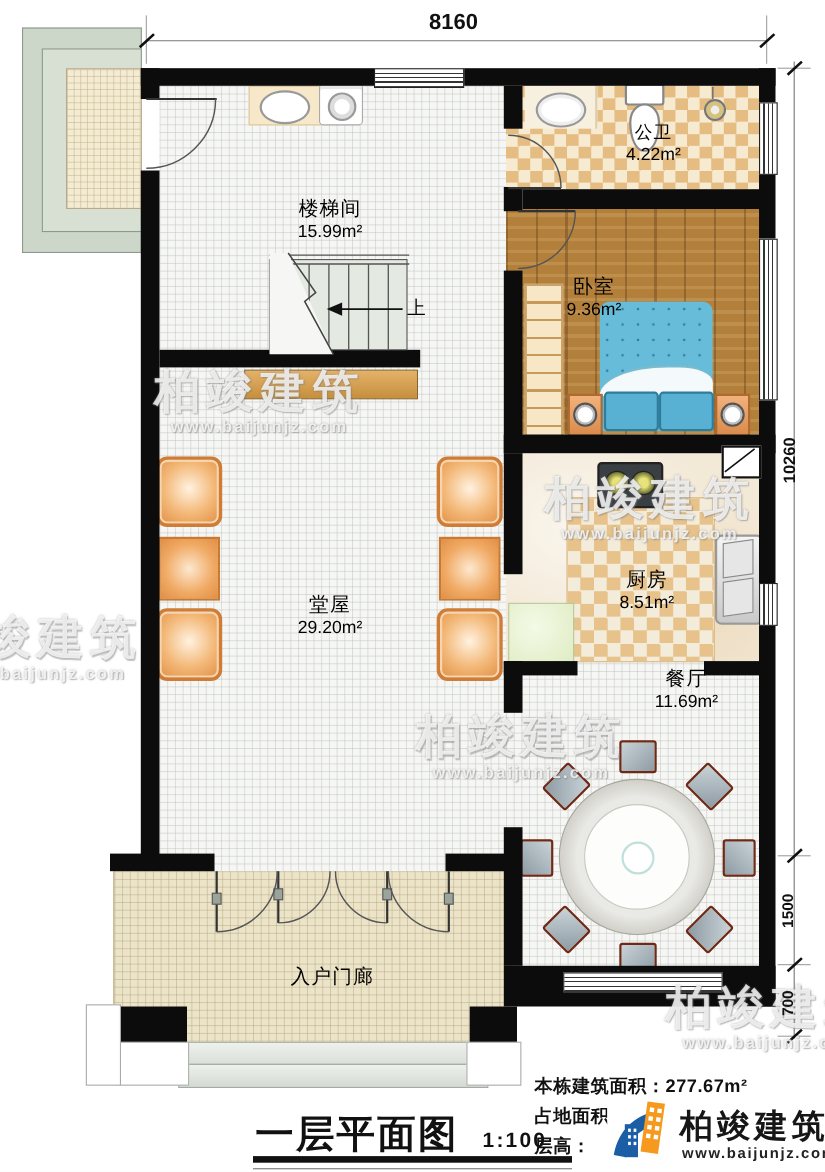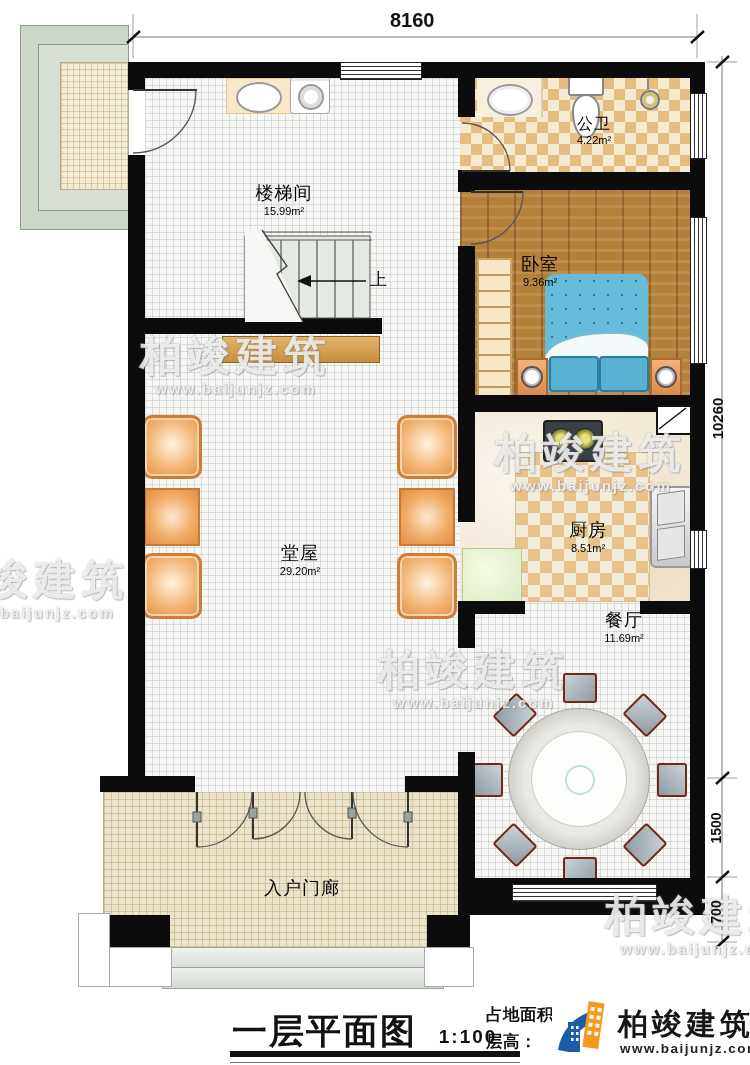--- a/index.html
+++ b/index.html
@@ -27,21 +27,21 @@
     background-image:linear-gradient(rgba(176,158,120,.45) 1px,transparent 1px),
                      linear-gradient(90deg,rgba(176,158,120,.45) 1px,transparent 1px);
     background-size:7px 7px;border-left:1px solid #b7ab88;}
   .win-h{position:absolute;background:#fff;border:1px solid #222;
     background-image:repeating-linear-gradient(to bottom,transparent 0 3px,#333 3px 4px);}
   .win-v{position:absolute;background:#fff;border:1px solid #222;
     background-image:repeating-linear-gradient(to right,transparent 0 3px,#333 3px 4px);}
   .room-label{position:absolute;transform:translate(-50%,-50%);text-align:center;
     font-weight:400;color:#000;white-space:nowrap;line-height:1.25;}
   .rname{font-size:18px;letter-spacing:1px;display:block;}
-  .rarea{font-size:11px;display:block;letter-spacing:0;}
+  .rarea{font-size:16px;display:block;letter-spacing:0;}
   .dim{position:absolute;font-weight:700;font-size:14px;color:#111;white-space:nowrap;}
   .vdim{transform:rotate(-90deg);transform-origin:center;}
   .armchair{position:absolute;border-radius:10px;border:3px solid #cf7d36;
     background:radial-gradient(circle at 50% 45%,#fff2e0 0%,#f3b878 55%,#e08f46 100%);
     box-shadow:inset 0 0 0 2px #f6d5ae;}
   .sqtable{position:absolute;border:2px solid #c97a30;
     background:radial-gradient(circle,#fde8cf 0%,#f0a963 60%,#e08f46 100%);}
   .dchair{position:absolute;width:30px;height:26px;border:2px solid #6e2a16;border-radius:3px;
     background:linear-gradient(135deg,#c9d3d8,#8e9ba3);}
   .wm{position:absolute;color:rgba(255,255,255,.78);
@@ -213,21 +213,21 @@
   </div>
   <div class="wm" style="left:378px;top:642px;">
     <div><span class="wm-name">柏竣建筑</span></div>
     <div class="wm-url">www.baijunjz.com</div>
   </div>
   <div class="wm" style="left:605px;top:888px;">
     <div><span class="wm-name">柏竣建筑</span></div>
     <div class="wm-url">www.baijunjz.com</div>
   </div>
 
-  <div class="room-label" style="left:284px;top:200px;">
+  <div class="room-label" style="left:300px;top:200px;">
     <span class="rname">楼梯间</span>
     <span class="rarea">15.99m²</span>
   </div>
   <div class="room-label" style="left:594px;top:131px;">
     <span class="rname" style="font-size:16px;">公卫</span>
     <span class="rarea">4.22m²</span>
   </div>
   <div class="room-label" style="left:540px;top:271px;">
     <span class="rname">卧室</span>
     <span class="rarea">9.36m²</span>
@@ -256,20 +256,23 @@
   <div class="dim vdim" style="left:700px;top:820px;">1500</div>
   <div class="dim vdim" style="left:704px;top:904px;">700</div>
 
   <div class="abs" style="left:232px;top:1008px;font-size:35px;font-weight:700;letter-spacing:2px;color:#111;">
     <span>一层平面图</span>
     <span style="font-size:19px;font-weight:600;margin-left:10px;">1:100</span>
   </div>
   <div class="abs" style="left:230px;top:1051px;width:290px;height:6px;background:#111;"></div>
   <div class="abs" style="left:230px;top:1062px;width:290px;height:1px;background:#777;"></div>
 
+  <div class="infoline" style="left:486px;top:977px;">
+    <span>本栋建筑面积：</span><span>277.67m²</span>
+  </div>
   <div class="infoline" style="left:486px;top:1004px;">
     <span>占地面积：</span><span>104.</span>
   </div>
   <div class="infoline" style="left:486px;top:1031px;">
     <span>层高：</span><span></span>
   </div>
 
   <div class="abs" style="left:552px;top:998px;width:198px;height:67px;background:#fff;">
     <svg width="66" height="67" viewBox="0 0 66 67" style="left:0;top:0;">
       <path d="M6,52 C10,30 24,16 46,12 L40,26 C28,30 20,38 17,54 Z" fill="#1b5ea6"></path>

